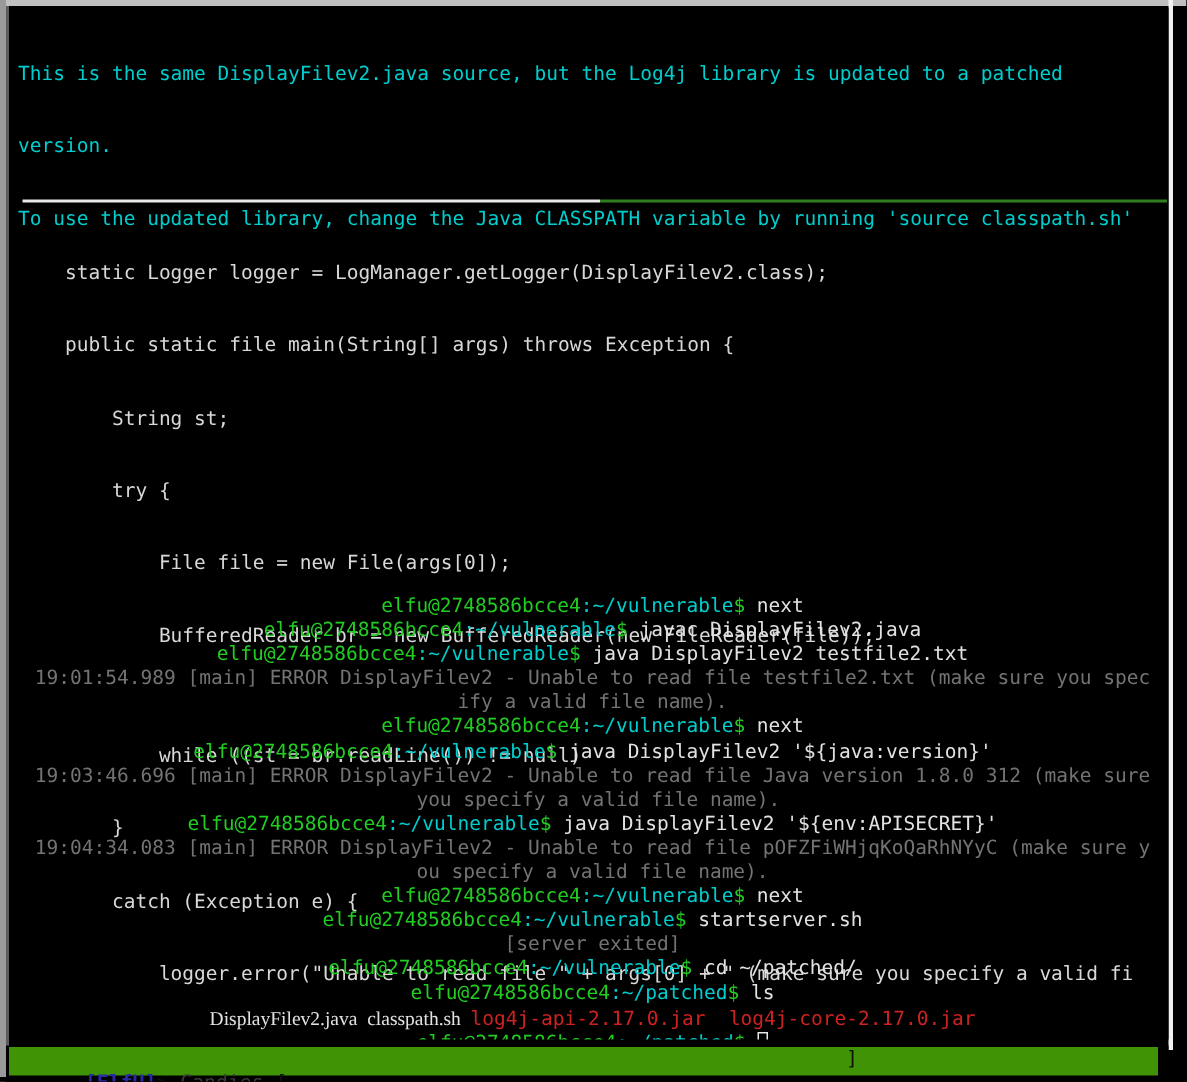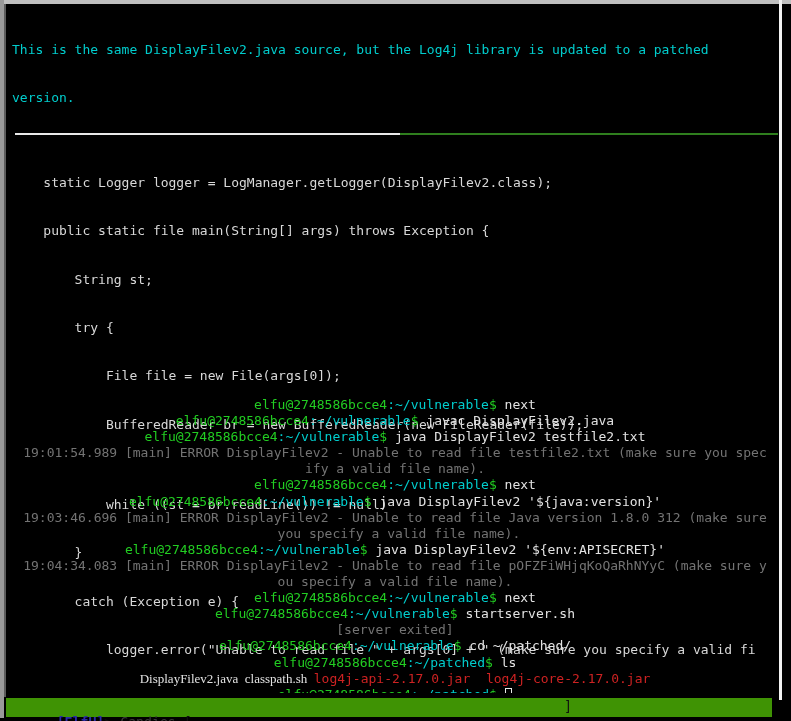--- a/index.html
+++ b/index.html
@@ -149,20 +149,21 @@
   <div class="frame-left"></div>
   <div class="frame-inner-l"></div>
   <div class="frame-right"></div>
   <div class="frame-bottom"></div>
 
   <div class="screen">
 
     <div class="banner term-text">
       <div class="line">This is the same DisplayFilev2.java source, but the Log4j library is updated to a patched</div>
       <div class="line">version.</div>
+      <div class="line">To use the updated library, change the Java CLASSPATH variable by running 'source classpath.sh'</div>
     </div>
 
     <div class="divider">
       <div class="seg-white"></div>
       <div class="seg-green"></div>
     </div>
 
     <div class="code-block term-text">
       <div>    static Logger logger = LogManager.getLogger(DisplayFilev2.class);</div>
       <div>    public static file main(String[] args) throws Exception {</div>

